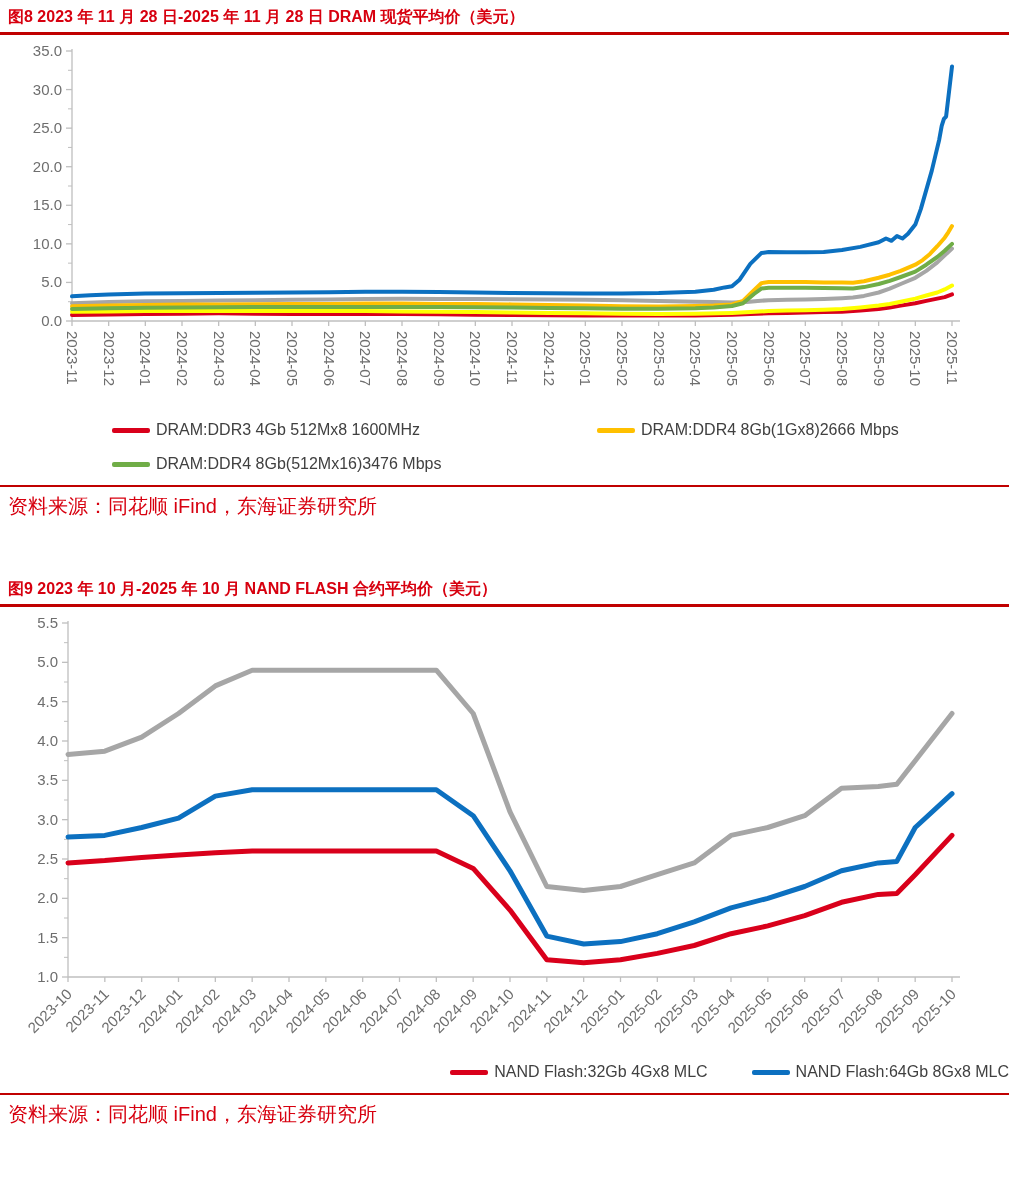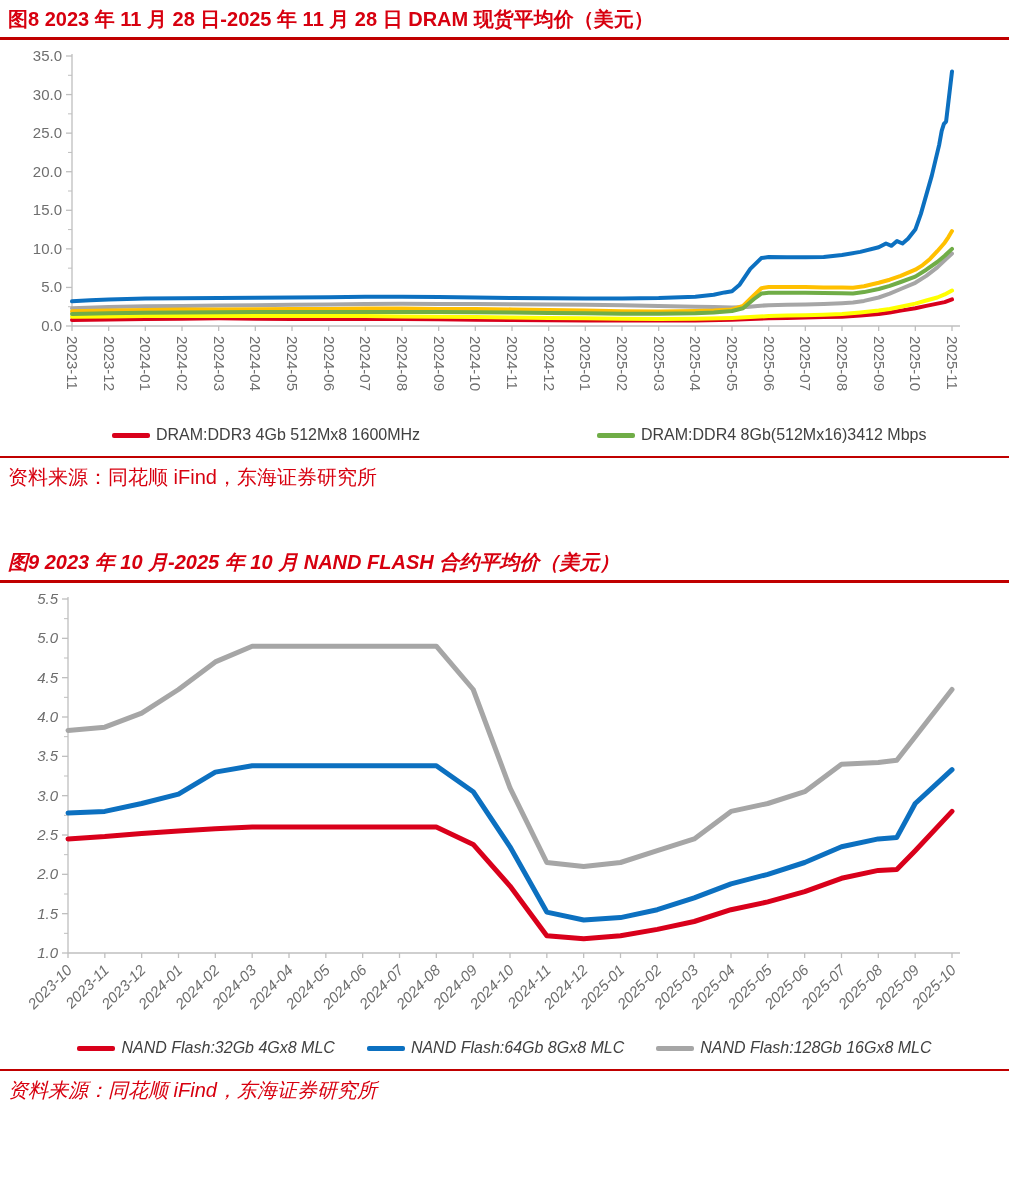--- a/index.html
+++ b/index.html
@@ -2,44 +2,44 @@
 <html><head>
 <meta charset="utf-8">
 <style>
   html,body{margin:0;padding:0;background:#fff;}
   .page{
     width:1009px;height:1189px;overflow:hidden;background:#fff;
     font-family:"Liberation Sans","DejaVu Sans",sans-serif;
     position:relative;
   }
   .fig-title{
-    color:#D7000F;font-weight:bold;font-size:20px;line-height:1.2;
+    color:#D7000F;font-weight:bold;font-size:16px;line-height:1.2;
     padding:7px 8px 6px 8px;white-space:nowrap;letter-spacing:0px;
   }
   .title-rule{height:3px;background:#C00000;width:100%;}
   .thin-rule{height:2px;background:#C00000;width:100%;}
   .source-note{
     color:#D7000F;font-size:20px;padding:6px 8px 2px 8px;white-space:nowrap;
   }
   svg{display:block;}
   svg text{font-family:"Liberation Sans","DejaVu Sans",sans-serif;fill:#6E6E6E;}
   .legend{width:100%;box-sizing:border-box;}
   .legend-grid{
     display:grid;grid-template-columns:485px auto;
     row-gap:16px;column-gap:0;
     padding:6px 0 0 112px;margin-top:2px;
   }
   .legend-row{
-    display:flex;justify-content:center;gap:32px;
+    display:flex;justify-content:flex-end;gap:44px;
     padding:4px 0 0 0;margin-top:4px;
   }
   .legend-item{display:flex;align-items:center;gap:6px;white-space:nowrap;}
   .legend-marker{width:38px;height:5px;border-radius:2px;flex:0 0 auto;background:#888;}
   .legend-label{color:#404040;font-size:16px;}
-  .sec-fig9{margin-top:50px;font-style:italic;}
+  .sec-fig9{margin-top:50px;}
   .src-block{margin-top:12px;}
 </style>
 </head>
 <body>
 
 <div class="page">
 
   <div class="section">
     <div class="fig-title">图8  2023 年 11 月 28 日-2025 年 11 月 28 日 DRAM 现货平均价（美元）</div>
     <div class="title-rule"></div>
@@ -127,22 +127,26 @@
         <polyline points="72.0,276.7 108.7,276.4 145.3,276.1 182.0,276.0 218.7,276.0 255.3,276.0 292.0,276.0 328.7,276.0 365.3,276.1 402.0,276.4 438.7,276.7 475.3,277.1 512.0,277.5 548.7,277.9 585.3,278.3 622.0,278.7 658.7,278.9 695.3,278.7 732.0,277.9 750.3,277.1 768.7,276.0 787.0,275.6 805.3,275.2 823.7,274.8 842.0,274.0 860.3,272.5 878.7,270.6 889.7,269.0 900.7,266.7 915.3,263.6 926.3,260.5 937.3,257.5 944.7,254.4 952.0,250.5" fill="none" stroke="#FFFF00" stroke-width="4" stroke-linejoin="round" stroke-linecap="round"></polyline>
         <polyline points="72.0,274.0 108.7,273.3 145.3,272.7 182.0,272.5 218.7,272.3 255.3,272.1 292.0,272.1 328.7,272.0 365.3,272.0 402.0,272.0 438.7,272.1 475.3,272.3 512.0,272.5 548.7,272.9 585.3,273.3 622.0,273.7 658.7,273.8 695.3,273.3 713.7,272.5 732.0,271.0 743.0,268.3 754.0,259.0 761.3,253.6 768.7,252.8 787.0,252.8 805.3,252.8 823.7,253.0 842.0,253.2 853.0,253.6 864.0,252.1 878.7,249.0 889.7,245.9 900.7,242.0 915.3,236.6 926.3,229.7 937.3,222.0 944.7,215.8 952.0,208.9" fill="none" stroke="#70AD47" stroke-width="4" stroke-linejoin="round" stroke-linecap="round"></polyline>
       </svg>
 
     <div class="legend legend-grid">
       <div class="legend-item">
         <span class="legend-marker" style="background: rgb(217, 0, 27);"></span>
         <span class="legend-label">DRAM:DDR3 4Gb 512Mx8 1600MHz</span>
       </div>
       <div class="legend-item">
+        <span class="legend-marker" style="background: rgb(255, 192, 0);"></span>
+        <span class="legend-label">DRAM:DDR4 8Gb(1Gx8)2666 Mbps</span>
+      </div>
+      <div class="legend-item">
         <span class="legend-marker" style="background: rgb(112, 173, 71);"></span>
-        <span class="legend-label">DRAM:DDR4 8Gb(512Mx16)3412 Mbps</span>
+        <span class="legend-label">DRAM:DDR4 8Gb(512Mx16)3476 Mbps</span>
       </div>
     </div>
 
     <div class="src-block">
       <div class="thin-rule"></div>
       <div class="source-note">资料来源：同花顺 iFind，东海证券研究所</div>
     </div>
   </div>
 
   <div class="section sec-fig9">
@@ -238,24 +242,20 @@
 
     <div class="legend legend-row">
       <div class="legend-item">
         <span class="legend-marker" style="background: rgb(217, 0, 27);"></span>
         <span class="legend-label">NAND Flash:32Gb 4Gx8 MLC</span>
       </div>
       <div class="legend-item">
         <span class="legend-marker" style="background: rgb(12, 112, 192);"></span>
         <span class="legend-label">NAND Flash:64Gb 8Gx8 MLC</span>
       </div>
-      <div class="legend-item">
-        <span class="legend-marker" style="background: rgb(166, 166, 166);"></span>
-        <span class="legend-label">NAND Flash:128Gb 16Gx8 MLC</span>
-      </div>
     </div>
 
     <div class="src-block">
       <div class="thin-rule"></div>
       <div class="source-note">资料来源：同花顺 iFind，东海证券研究所</div>
     </div>
   </div>
 
 </div>
 

